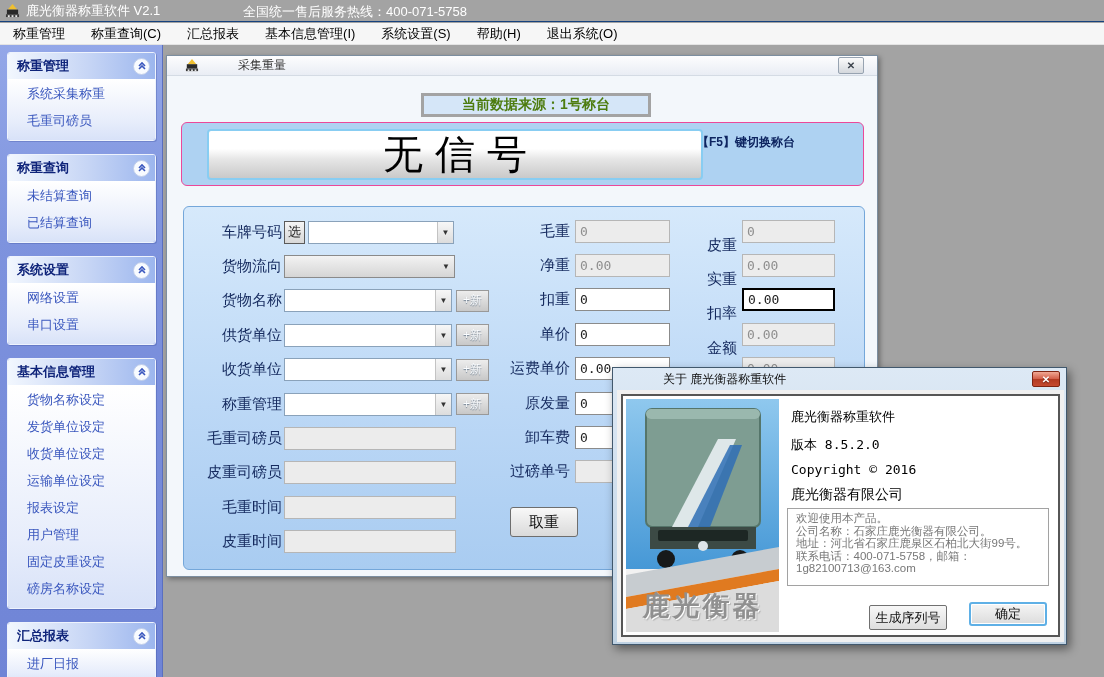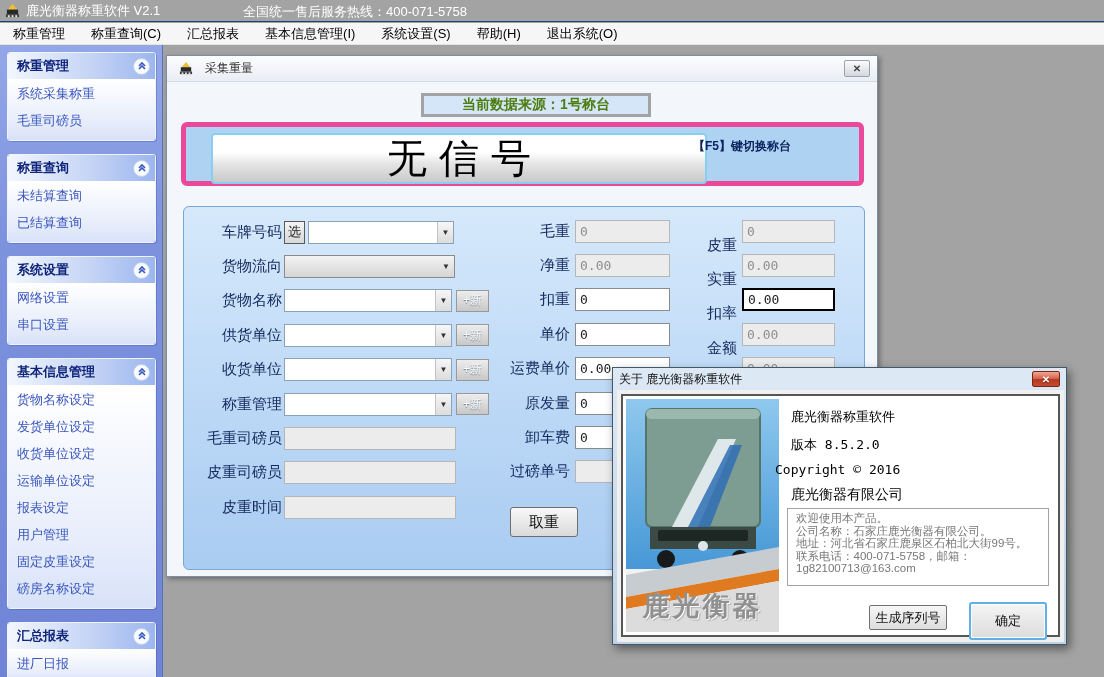--- a/index.html
+++ b/index.html
@@ -23,40 +23,40 @@
     background:linear-gradient(180deg,#93a7e8 0%,#7e93de 30%,#6f84d6 100%);
     border-right:1px solid #5a6fc0; padding-top:7px; }
   .panel { margin:0 6px 13px 7px; border-radius:3px; overflow:hidden;
     border:1px solid #eef3fd; box-shadow:1px 1px 0 rgba(40,60,140,.25); }
   .panel-header { height:26px; display:flex; align-items:center; justify-content:space-between;
     padding:0 5px 0 9px; background:linear-gradient(90deg,#f2f7fe 0%,#c6d5f5 55%,#9cb6ee 100%);
     font-weight:bold; font-size:13px; color:#0f247a; }
   .chev { width:17px; height:17px; border-radius:50%; background:#f8fbff; border:1px solid #bfcdea;
     display:flex; align-items:center; justify-content:center; }
   .panel-items { background:linear-gradient(180deg,#ffffff 0%,#e7edfb 70%,#d8e2f8 100%); padding:1px 0 6px; }
-  .panel-item { height:27px; line-height:27px; padding-left:9px; font-size:13px; color:#3a57be; cursor:pointer; }
+  .panel-item { height:27px; line-height:27px; padding-left:19px; font-size:13px; color:#3a57be; cursor:pointer; }
 
   
   .mdi { position:absolute; left:163px; top:45px; width:941px; height:632px; background:#a3a3a3; }
 
   
   .window { position:absolute; left:3px; top:10px; width:712px; height:522px; background:#f3f7fb;
     border:1px solid #7c8ea0; box-shadow:2px 2px 5px rgba(0,0,0,.35); }
-  .win-titlebar { height:26px; background:linear-gradient(180deg,#fdfdfe,#e9edf4);
-    border-bottom:1px solid #d4dbe4; display:flex; align-items:center; padding:0 7px; font-size:12px; color:#333; }
+  .win-titlebar { height:20px; background:linear-gradient(180deg,#fdfdfe,#e9edf4);
+    border-bottom:1px solid #d4dbe4; display:flex; align-items:center; padding:0 13px; font-size:12px; color:#333;gap:27px; }
   .win-title { margin-left:5px; }
   .win-close { margin-left:auto; width:26px; height:17px; background:linear-gradient(180deg,#fbfbfb,#d4d8dd);
     border:1px solid #97a3b1; border-radius:2px; font-size:10px; font-weight:bold; color:#3c434c;
     display:flex; align-items:center; justify-content:center; cursor:pointer; }
   .chip { position:absolute; left:254px; top:37px; width:230px; height:24px; background:#d5e6f8;
     border:3px solid #a3a3a3; display:flex; align-items:center; justify-content:center;
     font-size:14px; font-weight:bold; color:#4d7c0f; }
 
   .signal-panel { position:absolute; left:14px; top:66px; width:683px; height:64px;
-    background:#aed2f2; border:5px solid #ec4899; border-radius:6px; }
+    background:#aed2f2; border:1px solid #ec4899; border-radius:6px; }
   .signal-display { position:absolute; left:25px; top:6px; width:496px; height:51px;
     background:linear-gradient(180deg,#ffffff 38%,#e6e6e6 60%,#c9c9c9 100%);
     border:2px solid #88cdf2; border-radius:4px; display:flex; align-items:center; justify-content:center;
     font-size:40px; color:#000; letter-spacing:12px; padding-left:12px; }
   .signal-info { position:absolute; right:8px; top:7px; width:158px; font-size:12px; font-weight:bold;
     color:#0d2460; line-height:25px; text-align:left; }
 
   .form-panel { position:absolute; left:16px; top:150px; width:682px; height:364px;
     background:linear-gradient(180deg,#d6e9fb 0%,#bcd8f6 55%,#a9ccf1 100%);
     border:1px solid #74a7da; border-radius:6px; }
@@ -90,42 +90,42 @@
     border:1px solid #999; font-size:12px; color:#fbfdff; text-shadow:0 1px 1px #6f7f90;
     display:flex; align-items:center; justify-content:center; cursor:pointer; }
   .btn-take { position:absolute; left:326px; top:300px; width:68px; height:30px;
     background:linear-gradient(180deg,#f8f8f8,#dadada); border:1px solid #6e6e6e; border-radius:3px;
     font-size:15px; color:#111; display:flex; align-items:center; justify-content:center; cursor:pointer; }
 
   
   .dialog { position:absolute; left:449px; top:322px; width:455px; height:278px;
     background:linear-gradient(180deg,#dde9f5,#bfd2e3); border:1px solid #41586d;
     box-shadow:3px 4px 9px rgba(0,0,0,.45); }
-  .dlg-titlebar { height:22px; display:flex; align-items:center; padding:0 6px; font-size:12px; color:#111; }
+  .dlg-titlebar { height:22px; display:flex; align-items:center; padding:0 6px; font-size:12px; color:#111;margin-left:44px; }
   .dlg-close { margin-left:auto; width:28px; height:16px;
     background:linear-gradient(180deg,#f0a894 0%,#d4604a 48%,#b23a22 52%,#c54a30 100%);
     border:1px solid #7e2413; border-radius:2px; color:#fff; font-size:10px; font-weight:bold;
     display:flex; align-items:center; justify-content:center; text-shadow:0 1px 1px #6a1c0e; cursor:pointer; }
   .dlg-body { position:absolute; left:4px; top:22px; width:447px; height:252px; background:#f0f0f0; }
   .about-box { position:absolute; left:4px; top:4px; width:439px; height:243px; background:#fff; border:2px solid #565656; }
 
   .truck-img { position:absolute; left:3px; top:3px; width:153px; height:233px; background:#f2f2f2; overflow:hidden; }
   .truck-caption { position:absolute; bottom:8px; left:0; width:100%; text-align:center; font-size:27px;
     font-weight:bold; color:#909090; letter-spacing:3px; text-shadow:1px 1px 0 #fff, 2px 2px 1px #b5b5b5; }
 
   .about-product { position:absolute; left:168px; top:12px; font-size:13px; color:#000;text-align:center; }
   .about-version { position:absolute; left:168px; top:40px; font-size:13px; color:#000; font-family:"DejaVu Sans Mono",monospace; }
-  .about-copyright { position:absolute; left:152px; top:66px; font-size:13px; color:#000; font-family:"DejaVu Sans Mono",monospace; }
+  .about-copyright { position:absolute; left:168px; top:66px; font-size:13px; color:#000; font-family:"DejaVu Sans Mono",monospace; }
   .about-company { position:absolute; left:168px; top:90px; font-size:14px; color:#000; }
   .welcome-box { position:absolute; left:164px; top:112px; width:262px; height:78px; background:#fff;
     border:1px solid #a2a2a2; color:#777; font-size:11.5px; line-height:12.6px; padding:3px 8px; overflow:hidden; }
   .btn-serial { position:absolute; left:246px; top:209px; width:78px; height:25px;
     background:linear-gradient(180deg,#f7f7f7,#dddddd); border:1px solid #707070; border-radius:2px;
     font-size:13px; color:#111; display:flex; align-items:center; justify-content:center; cursor:pointer; }
-  .btn-ok { position:absolute; left:346px; top:206px; width:78px; height:38px; border:2px solid #5fb0e6; border-radius:3px;
+  .btn-ok { position:absolute; left:346px; top:206px; width:78px; height:24px; border:2px solid #5fb0e6; border-radius:3px;
     background:linear-gradient(180deg,#f5f5f5,#dcdcdc); font-size:13px; color:#111;
     display:flex; align-items:center; justify-content:center; box-shadow:inset 0 0 0 1px #fff; cursor:pointer; }
 </style>
 </head>
 <body>
 
 <div class="app">
 
   <div class="titlebar">
     <span class="logo16">
@@ -307,20 +307,24 @@
                 <span class="arr">▼</span>
               </span>
             <span class="btn-new">+新</span>
           </div>
           <div class="frow">
             <span class="flabel">毛重司磅员</span>
             <input class="tbox ro w-left" readonly="" value="" style="">
           </div>
           <div class="frow">
             <span class="flabel">皮重司磅员</span>
+            <input class="tbox ro w-left" readonly="" value="" style="">
+          </div>
+          <div class="frow">
+            <span class="flabel">毛重时间</span>
             <input class="tbox ro w-left" readonly="" value="" style="">
           </div>
           <div class="frow">
             <span class="flabel">皮重时间</span>
             <input class="tbox ro w-left" readonly="" value="" style="">
           </div>
         </div>
 
         <div class="colM">
           <div class="frow">

